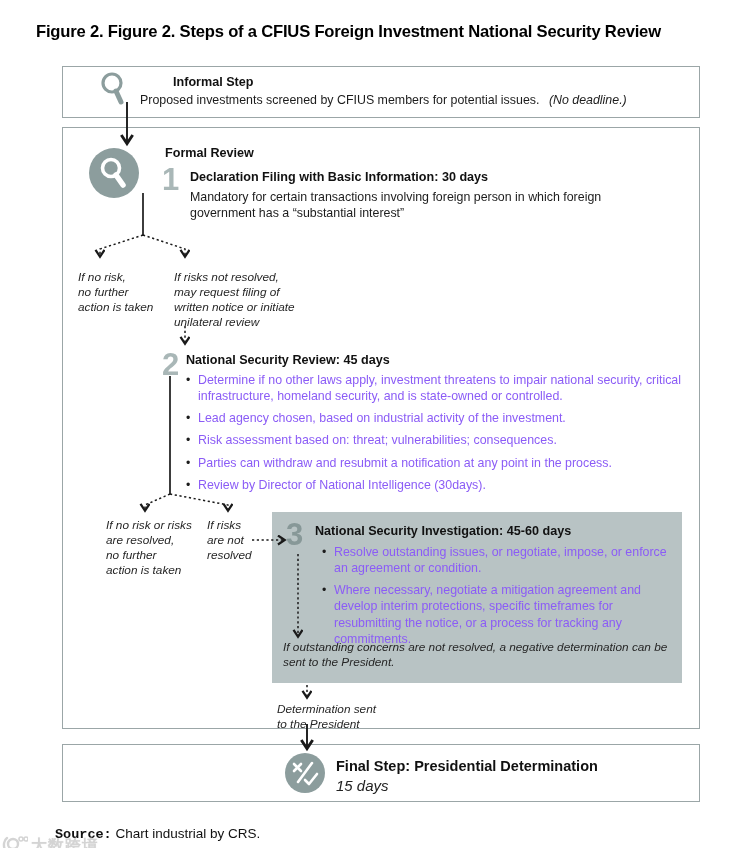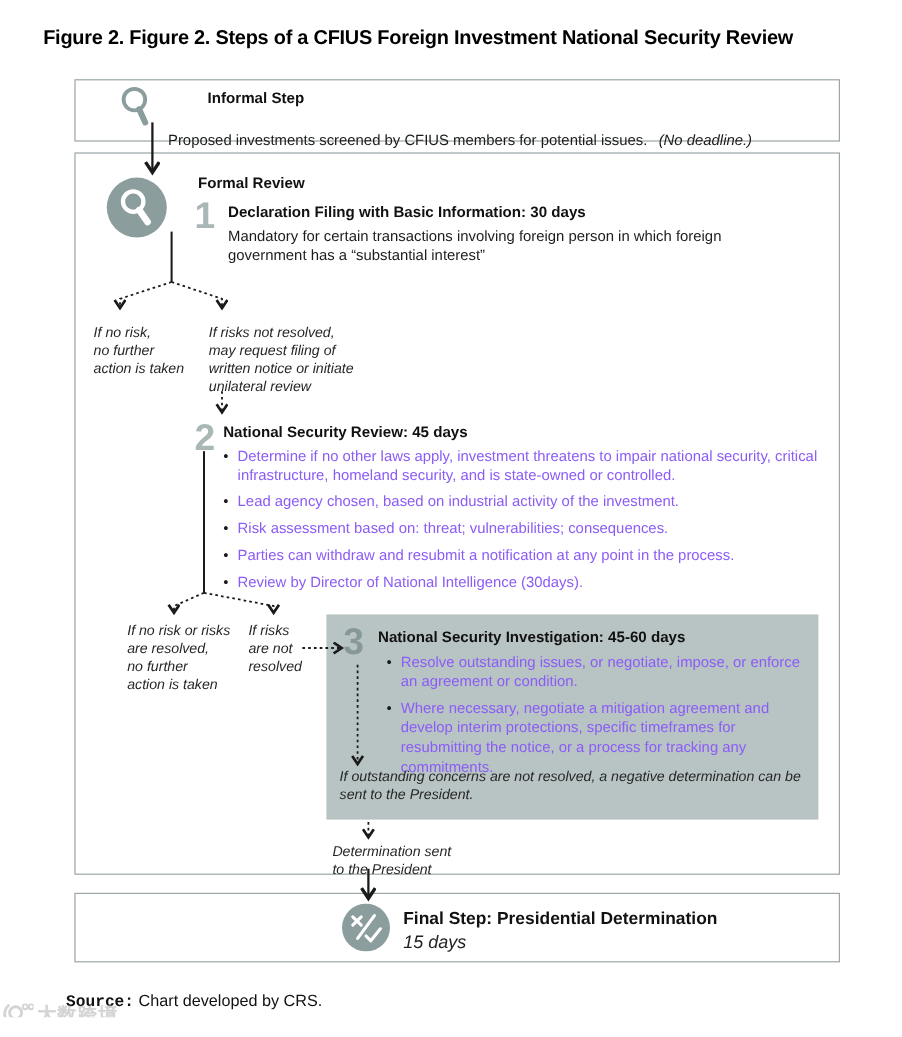--- a/index.html
+++ b/index.html
@@ -38,21 +38,21 @@
   <div class="abs title">Figure 2. Figure 2. Steps of a CFIUS Foreign Investment National Security Review</div>
 
   <div class="box" id="informal-box"></div>
   <div class="icon-wrap z3" style="left:98px;top:71px;">
     <svg width="32" height="38" viewBox="0 0 32 38">
       <circle cx="14" cy="12" r="9" fill="none" stroke="#8C9D9D" stroke-width="3.2"></circle>
       <line x1="18" y1="20" x2="23" y2="31" stroke="#8C9D9D" stroke-width="5" stroke-linecap="round"></line>
     </svg>
   </div>
   <div class="abs h-bold z3" style="left:140px;top:75px;padding-left:33px;">Informal Step</div>
-  <div class="abs body-txt z3" style="left:140px;top:109px;width:540px;">
+  <div class="abs body-txt z3" style="left:140px;top:92px;width:540px;">
     <span>Proposed investments screened by CFIUS members for potential issues.</span>
     <span class="italic-note" style="padding-left:6px;">(No deadline.)</span>
   </div>
 
   <div class="box" id="formal-box"></div>
 
   <div class="icon-wrap z3" style="left:88px;top:147px;">
     <svg width="52" height="52" viewBox="0 0 52 52">
       <circle cx="26" cy="26" r="25" fill="#8C9D9D"></circle>
       <circle cx="23" cy="21" r="8.5" fill="none" stroke="#ffffff" stroke-width="3.6"></circle>
@@ -108,21 +108,21 @@
       <line x1="13" y1="29" x2="27" y2="10" stroke="#ffffff" stroke-width="2.6" stroke-linecap="round"></line>
       <line x1="9" y1="11" x2="16" y2="18" stroke="#ffffff" stroke-width="2.6" stroke-linecap="round"></line>
       <line x1="16" y1="11" x2="9" y2="18" stroke="#ffffff" stroke-width="2.6" stroke-linecap="round"></line>
       <path d="M20,27 L24,31 L32,21" fill="none" stroke="#ffffff" stroke-width="2.6" stroke-linecap="round" stroke-linejoin="round"></path>
     </svg>
   </div>
   <div class="abs z3" style="left:336px;top:758px;font-size:14.5px;font-weight:bold;color:#111;">Final Step: Presidential Determination</div>
   <div class="abs z3" style="left:336px;top:777px;font-size:15px;font-style:italic;color:#222;">15 days</div>
 
   <div class="abs" id="source-line">
-    <b>Source:</b><span> Chart developed by CRS.</span>
+    <b>Source:</b><span> Chart industrial by CRS.</span>
   </div>
 
   <div class="abs" id="watermark">
     <span>
       <svg width="26" height="18" viewBox="0 0 26 18">
         <path d="M3,15 C1,10 2,5 5,3" fill="none" stroke="#aaaaaa" stroke-width="2.4" stroke-linecap="round"></path>
         <circle cx="11" cy="9" r="5" fill="none" stroke="#aaaaaa" stroke-width="2.4"></circle>
         <circle cx="19" cy="4" r="2" fill="none" stroke="#aaaaaa" stroke-width="1.6"></circle>
         <circle cx="24" cy="4" r="2" fill="none" stroke="#aaaaaa" stroke-width="1.6"></circle>
       </svg>

